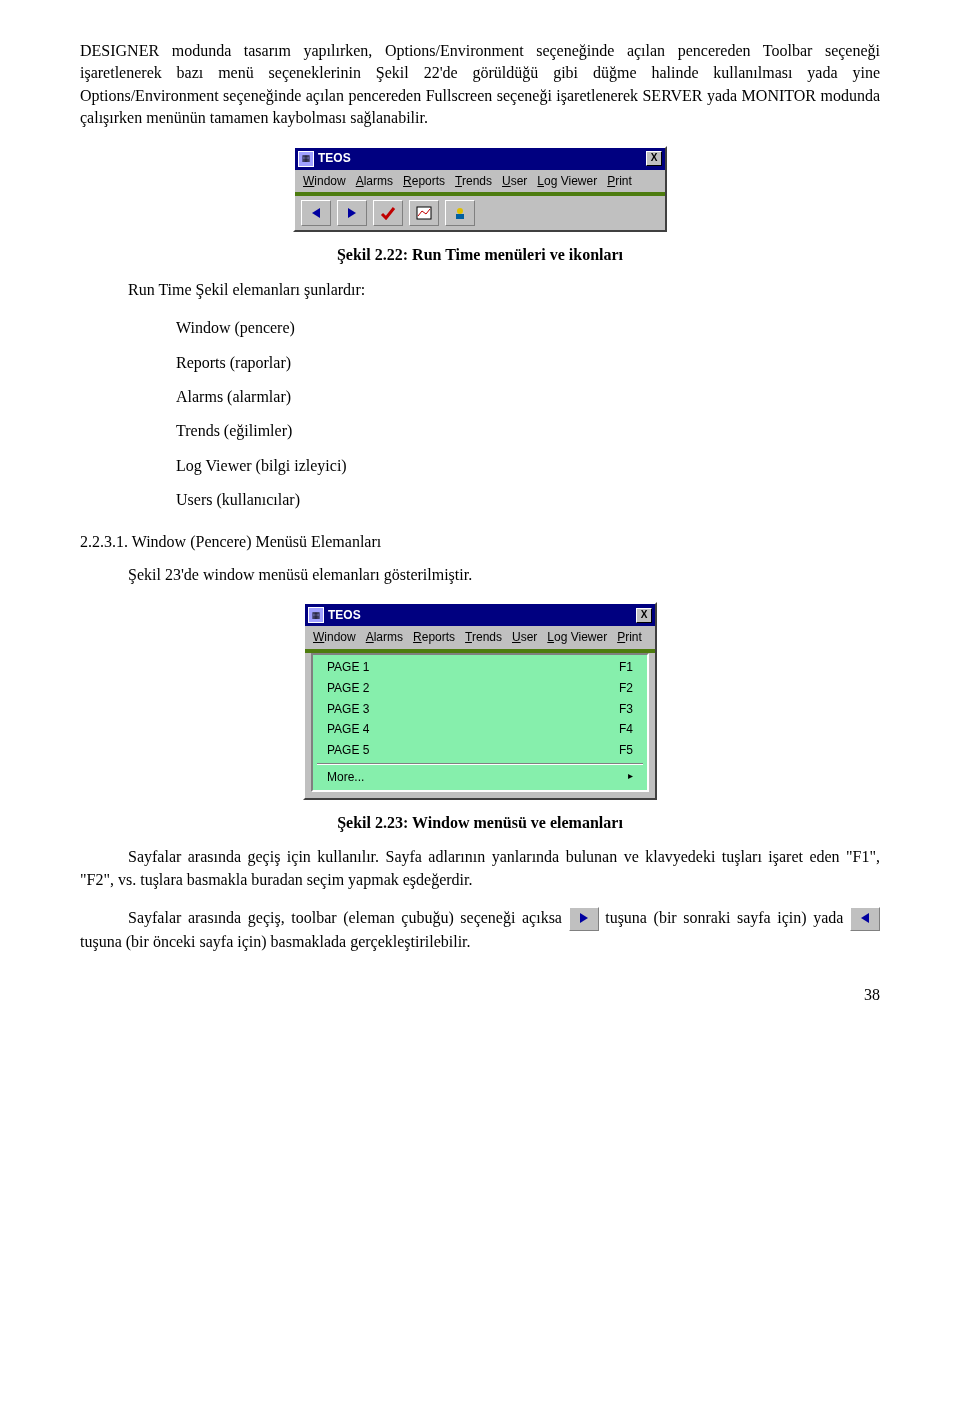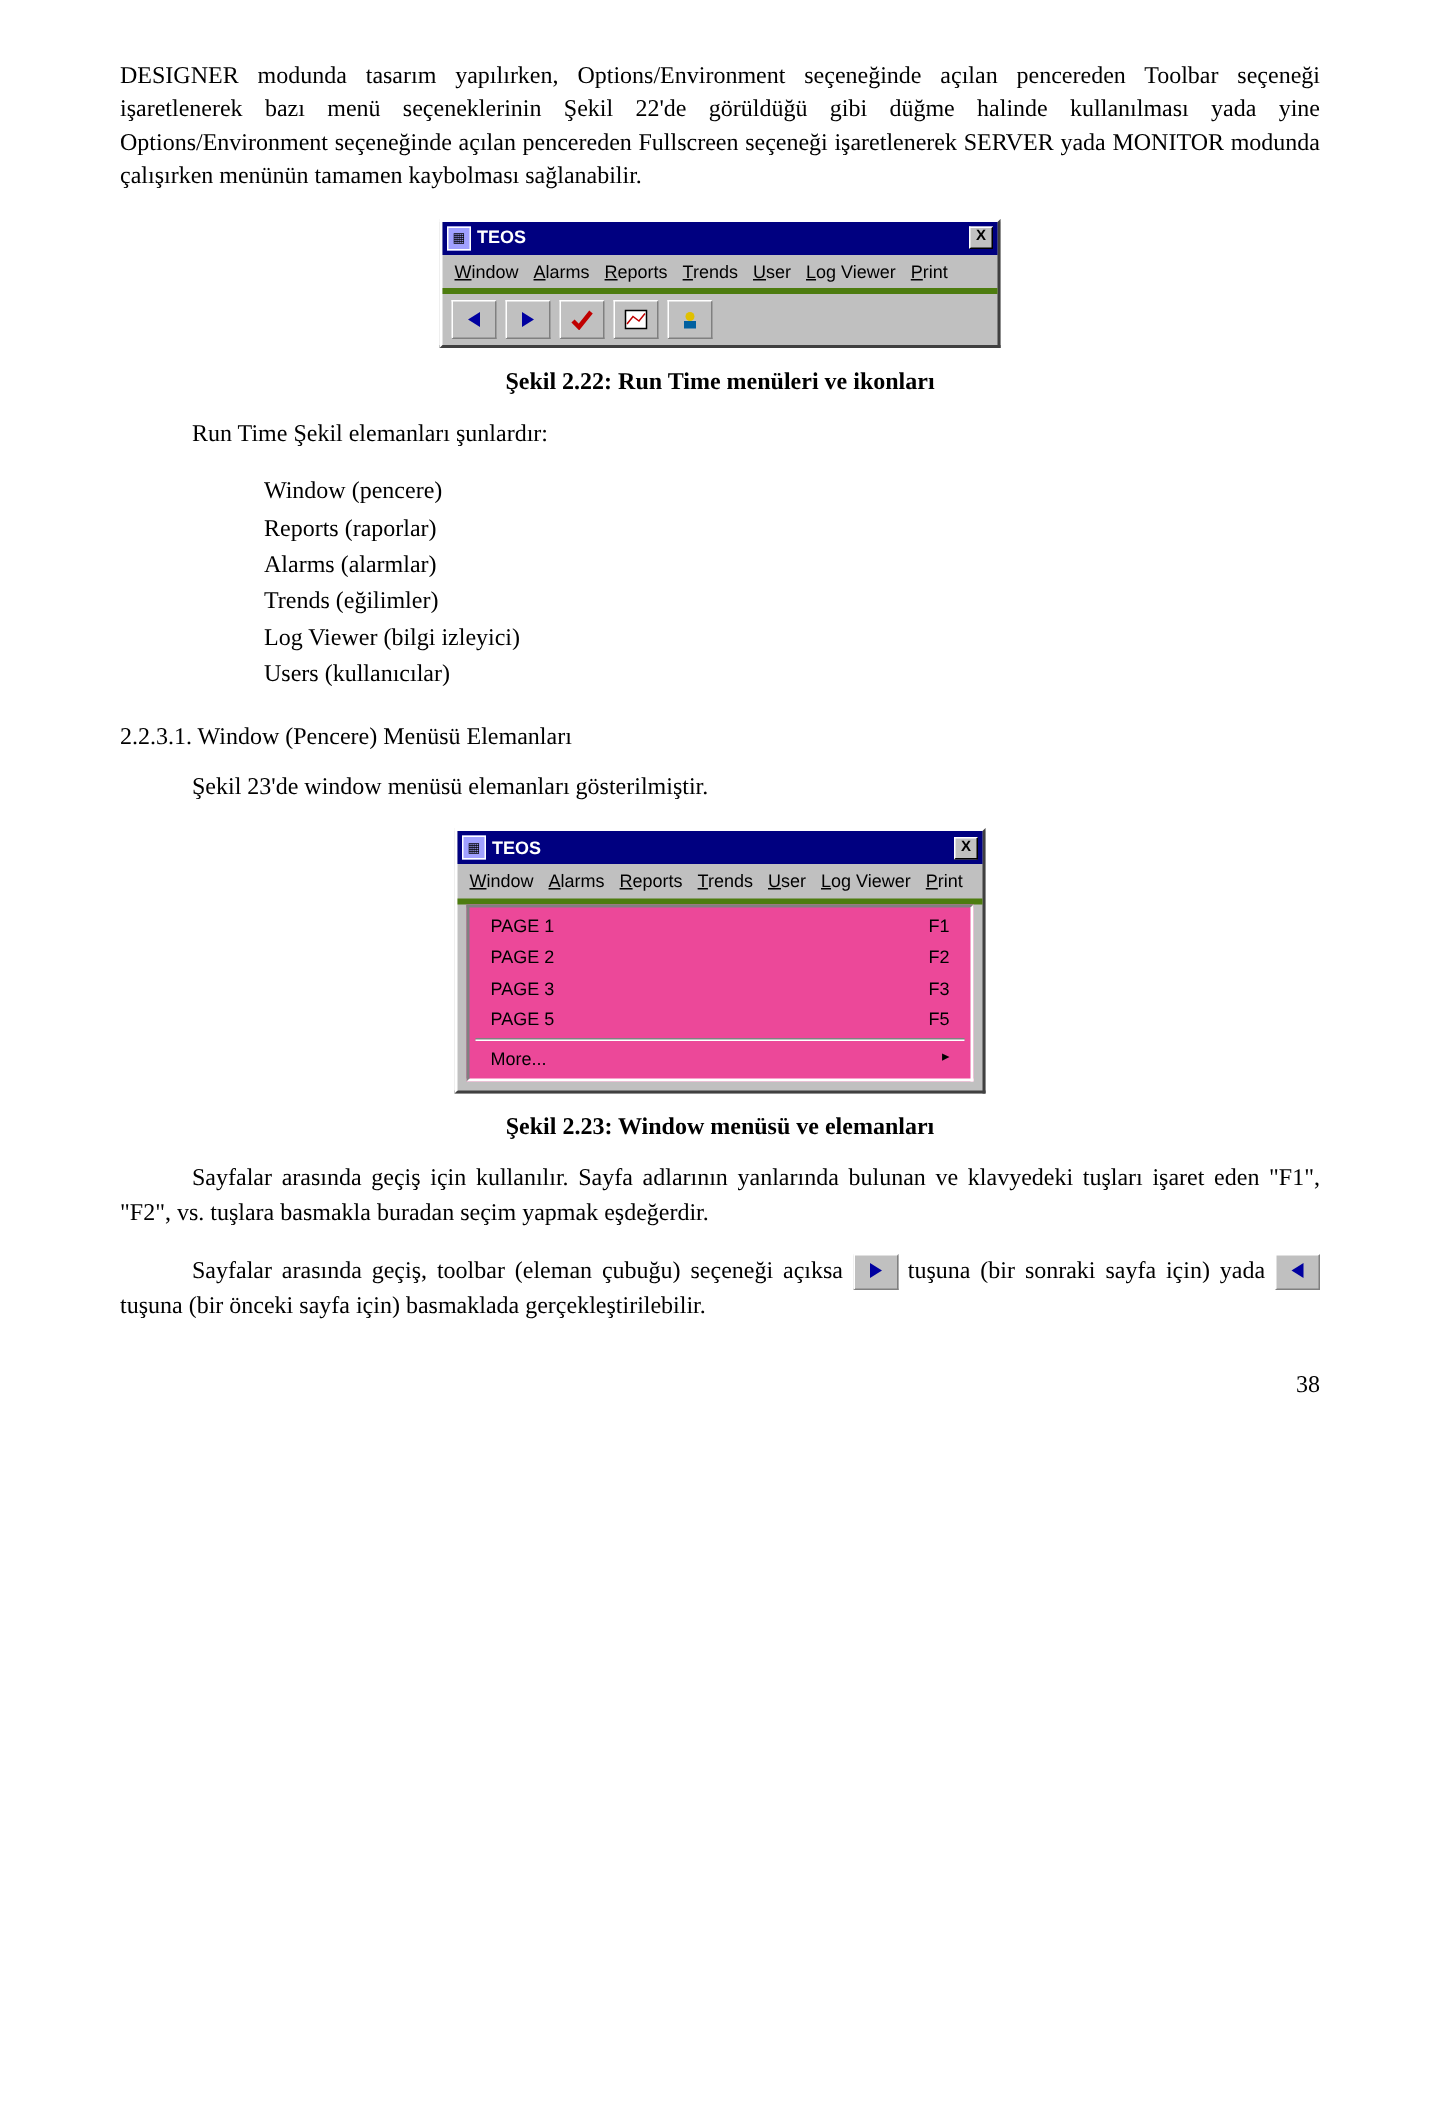--- a/index.html
+++ b/index.html
@@ -9,21 +9,21 @@
     margin:0;
     padding:40px 80px;
     width:960px;
     box-sizing:border-box;
     color:#000;
   }
   p.para{margin:0 0 16px 0;text-align:justify}
   p.indent{text-indent:48px}
   .caption{font-weight:bold;text-align:center;margin:12px 0}
   .list{margin:8px 0 20px 96px}
-  .list div{margin:2px 0}
+  .list div{margin:12px 0}
   .section{font-weight:normal;margin:16px 0 10px 0}
   .pagenum{text-align:right;margin-top:30px}
 
   
   .win{
     margin:12px auto 6px auto;
     background:#c0c0c0;
     border:2px solid #fff;
     border-right-color:#404040;border-bottom-color:#404040;
     font-family:Tahoma,Arial,sans-serif;
@@ -58,21 +58,21 @@
   .toolbar{
     display:flex;gap:6px;padding:4px 6px;
   }
   .tbtn{
     width:28px;height:24px;
     border:1px solid #fff;border-right-color:#808080;border-bottom-color:#808080;
     display:flex;align-items:center;justify-content:center;
     background:#c0c0c0;
   }
   .dropdown{
-    background:#ec4899;
+    background:#86efac;
     border:2px solid #808080;border-right-color:#fff;border-bottom-color:#fff;
     margin:0 6px 6px 6px;padding:2px 0;
   }
   .drow{
     display:flex;justify-content:space-between;
     padding:2px 14px;font-size:12px;
   }
   .drow .arrow{font-size:10px}
   .sep{height:1px;background:#808080;margin:2px 4px;border-bottom:1px solid #fff}
 
@@ -176,20 +176,24 @@
       <span>PAGE 1</span>
       <span>F1</span>
     </div>
     <div class="drow">
       <span>PAGE 2</span>
       <span>F2</span>
     </div>
     <div class="drow">
       <span>PAGE 3</span>
       <span>F3</span>
+    </div>
+    <div class="drow">
+      <span>PAGE 4</span>
+      <span>F4</span>
     </div>
     <div class="drow">
       <span>PAGE 5</span>
       <span>F5</span>
     </div>
     <div class="sep"></div>
     <div class="drow">
       <span>More...</span>
       <span class="arrow">▸</span>
     </div>

